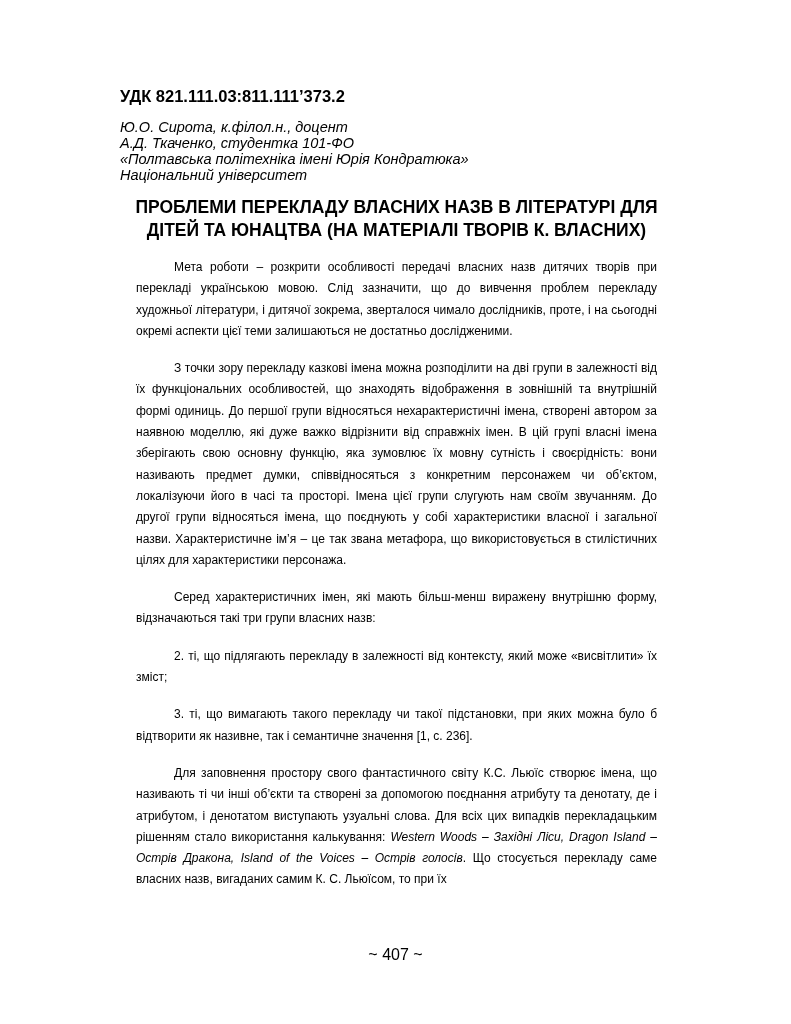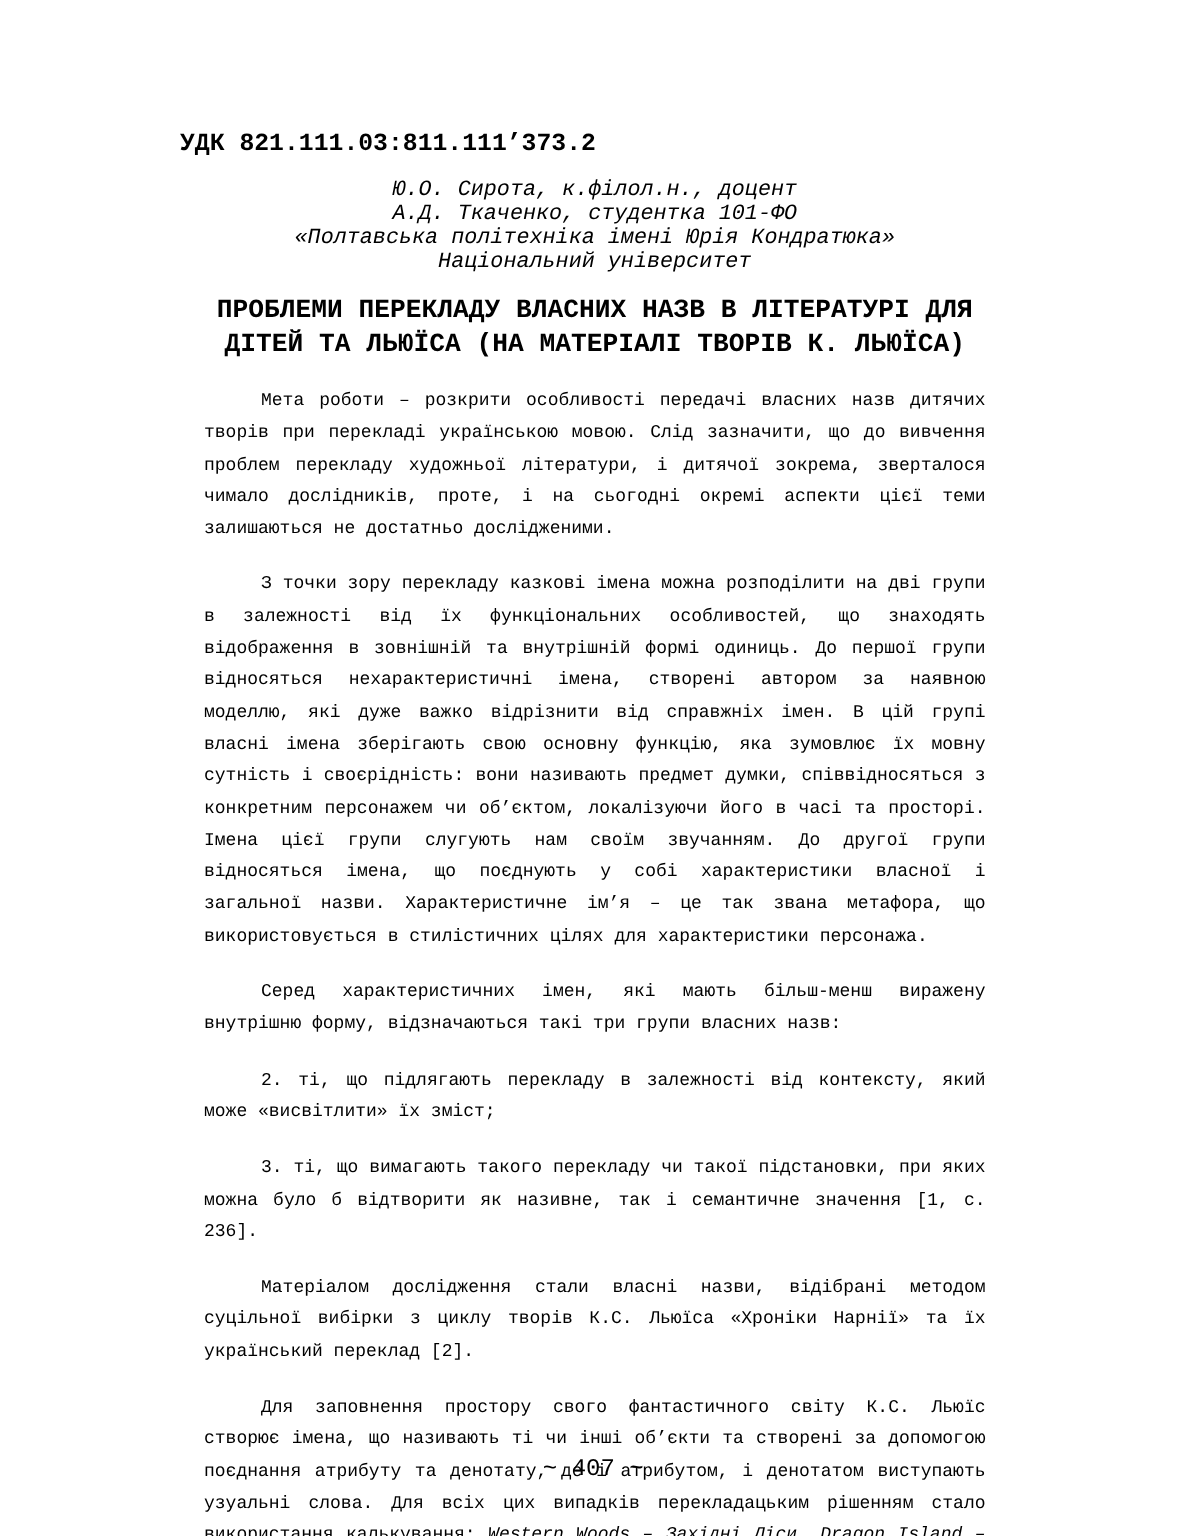--- a/index.html
+++ b/index.html
@@ -5,38 +5,38 @@
   html, body {
     margin: 0;
     padding: 0;
     background: #ffffff;
   }
   .page {
     position: relative;
     width: 791px;
     height: 1024px;
     background: #ffffff;
-    font-family: Liberation Mono, monospace;
+    font-family: Liberation Sans, sans-serif;
     color: #000000;
     overflow: hidden;
   }
   .content {
     position: absolute;
     left: 120px;
     top: 86px;
     width: 553px;
   }
   .udc {
     font-weight: bold;
     font-size: 16.5px;
     line-height: 20px;
     margin-bottom: 4px;
   }
   .authors {
-    text-align: center;
+    text-align: left;
     font-style: italic;
     font-size: 14.5px;
     line-height: 16px;
     margin-top: 13px;
   }
   .title {
     margin: 13px 0 3px 0;
     text-align: center;
     font-weight: bold;
     font-size: 17.5px;
@@ -47,21 +47,21 @@
     font-size: 12px;
     line-height: 21.3px;
     text-align: justify;
     text-indent: 38px;
   }
   .italic-run {
     font-style: italic;
   }
   .page-number {
     position: absolute;
-    top: 970px;
+    top: 946px;
     left: 0;
     width: 100%;
     text-align: center;
     font-size: 16px;
   }
 </style>
 </head>
 <body>
 
 <div class="page">
@@ -69,27 +69,26 @@
 
     <div class="udc">УДК 821.111.03:811.111’373.2</div>
 
     <div class="authors">
       <div>Ю.О. Сирота, к.філол.н., доцент</div>
       <div>А.Д. Ткаченко, студентка 101-ФО</div>
       <div>«Полтавська політехніка імені Юрія Кондратюка»</div>
       <div>Національний університет</div>
     </div>
 
-    <h1 class="title">ПРОБЛЕМИ ПЕРЕКЛАДУ ВЛАСНИХ НАЗВ В ЛІТЕРАТУРІ ДЛЯ ДІТЕЙ ТА ЛЬЮЇСА (НА МАТЕРІАЛІ ТВОРІВ К. ЛЬЮЇСА)</h1>
+    <h1 class="title">ПРОБЛЕМИ ПЕРЕКЛАДУ ВЛАСНИХ НАЗВ В ЛІТЕРАТУРІ ДЛЯ ДІТЕЙ ТА ЮНАЦТВА (НА МАТЕРІАЛІ ТВОРІВ К. ВЛАСНИХ)</h1>
 
     <p class="body-p">Мета роботи – розкрити особливості передачі власних назв дитячих творів при перекладі українською мовою. Слід зазначити, що до вивчення проблем перекладу художньої літератури, і дитячої зокрема, зверталося чимало дослідників, проте, і на сьогодні окремі аспекти цієї теми залишаються не достатньо дослідженими.</p>
     <p class="body-p">З точки зору перекладу казкові імена можна розподілити на дві групи в залежності від їх функціональних особливостей, що знаходять відображення в зовнішній та внутрішній формі одиниць. До першої групи відносяться нехарактеристичні імена, створені автором за наявною моделлю, які дуже важко відрізнити від справжніх імен. В цій групі власні імена зберігають свою основну функцію, яка зумовлює їх мовну сутність і своєрідність: вони називають предмет думки, співвідносяться з конкретним персонажем чи об’єктом, локалізуючи його в часі та просторі. Імена цієї групи слугують нам своїм звучанням. До другої групи відносяться імена, що поєднують у собі характеристики власної і загальної назви. Характеристичне ім’я – це так звана метафора, що використовується в стилістичних цілях для характеристики персонажа.</p>
     <p class="body-p">Серед характеристичних імен, які мають більш-менш виражену внутрішню форму, відзначаються такі три групи власних назв:</p>
     <p class="body-p">2. ті, що підлягають перекладу в залежності від контексту, який може «висвітлити» їх зміст;</p>
     <p class="body-p">3. ті, що вимагають такого перекладу чи такої підстановки, при яких можна було б відтворити як називне, так і семантичне значення [1, с. 236].</p>
-    <p class="body-p">Матеріалом дослідження стали власні назви, відібрані методом суцільної вибірки з циклу творів К.С. Льюїса «Хроніки Нарнії» та їх український переклад [2].</p>
 
     <p class="body-p"><span>Для заповнення простору свого фантастичного світу К.С. Льюїс створює імена, що називають ті чи інші об’єкти та створені за допомогою поєднання атрибуту та денотату, де і атрибутом, і денотатом виступають узуальні слова. Для всіх цих випадків перекладацьким рішенням стало використання калькування: </span><span class="italic-run">Western Woods – Західні Ліси, Dragon Island – Острів Дракона, Island of the Voices – Острів голосів</span><span>. Що стосується перекладу саме власних назв, вигаданих самим К. С. Льюїсом, то при їх</span></p>
 
   </div>
 
   <div class="page-number">~ 407 ~</div>
 </div>
 
 </body></html>

